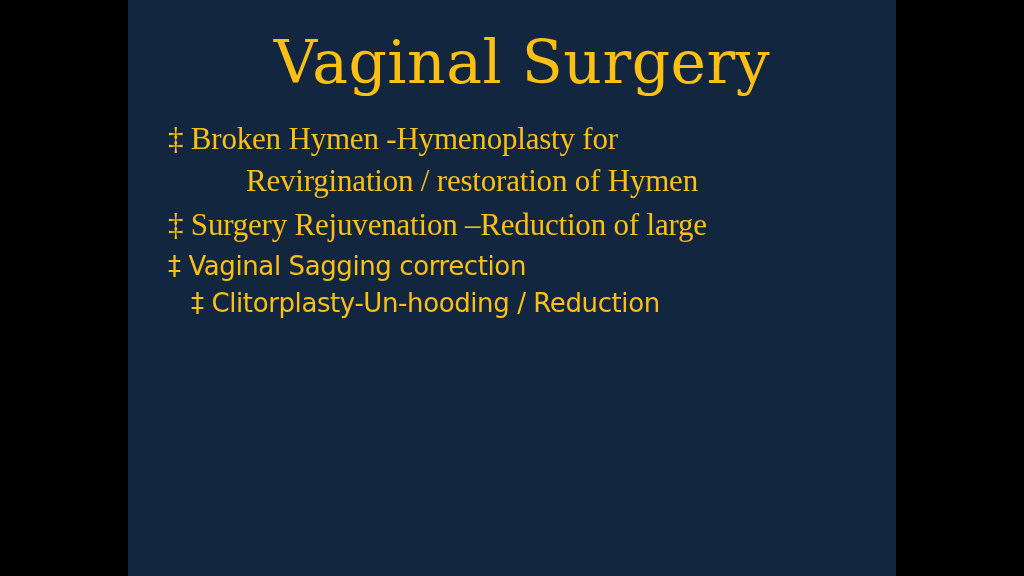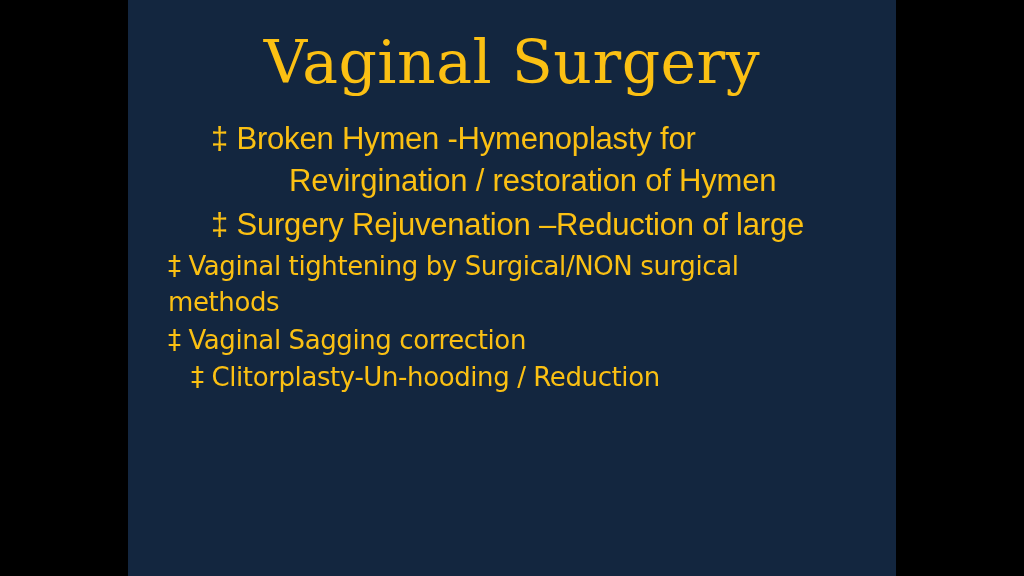--- a/index.html
+++ b/index.html
@@ -37,20 +37,21 @@
     left: 0;
     width: 768px;
     text-align: center;
     color: #FBC013;
     font-family: "DejaVu Serif", serif;
     font-weight: 400;
     font-size: 60px;
     line-height: 68px;
     letter-spacing: 0.5px;
     white-space: nowrap;
+    padding-left: 10px;
   }
 
   #bullet-list {
     position: absolute;
     top: 118px;
     left: 40px;
     width: 728px;
     color: #FBC013;
   }
 
@@ -60,25 +61,24 @@
   }
 
   .bullet-line {
     display: block;
     white-space: nowrap;
     color: #FBC013;
   }
 
   
   .grp-a .bullet-line {
-    font-family: Liberation Sans, sans-serif;
+    font-family: Liberation Serif, serif;
     font-size: 31px;
     line-height: 42px;
     letter-spacing: -0.2px;
-    margin-left: 43px;
   }
 
   
   .indent-line {
     padding-left: 78px;
   }
 
   
   .grp-b .bullet-line {
     font-family: "DejaVu Sans", sans-serif;
@@ -105,24 +105,20 @@
 
       <div class="bullet-item grp-a">
         <span class="bullet-line">‡ Broken Hymen -Hymenoplasty for</span>
         <span class="bullet-line indent-line">Revirgination /  restoration of Hymen</span>
       </div>
 
       <div class="bullet-item grp-a grp-gap-1">
         <span class="bullet-line">‡ Surgery Rejuvenation –Reduction of large</span>
       </div>
 
-      <div class="bullet-item grp-b grp-gap-2">
-        <span class="bullet-line">‡ Vaginal tightening by Surgical/NON surgical</span>
-        <span class="bullet-line">methods</span>
-      </div>
 
       <div class="bullet-item grp-b grp-gap-3">
         <span class="bullet-line">‡ Vaginal Sagging correction</span>
       </div>
 
       <div class="bullet-item grp-b grp-gap-4">
         <span class="bullet-line">‡ Clitorplasty-Un-hooding / Reduction</span>
       </div>
 
     </div>

